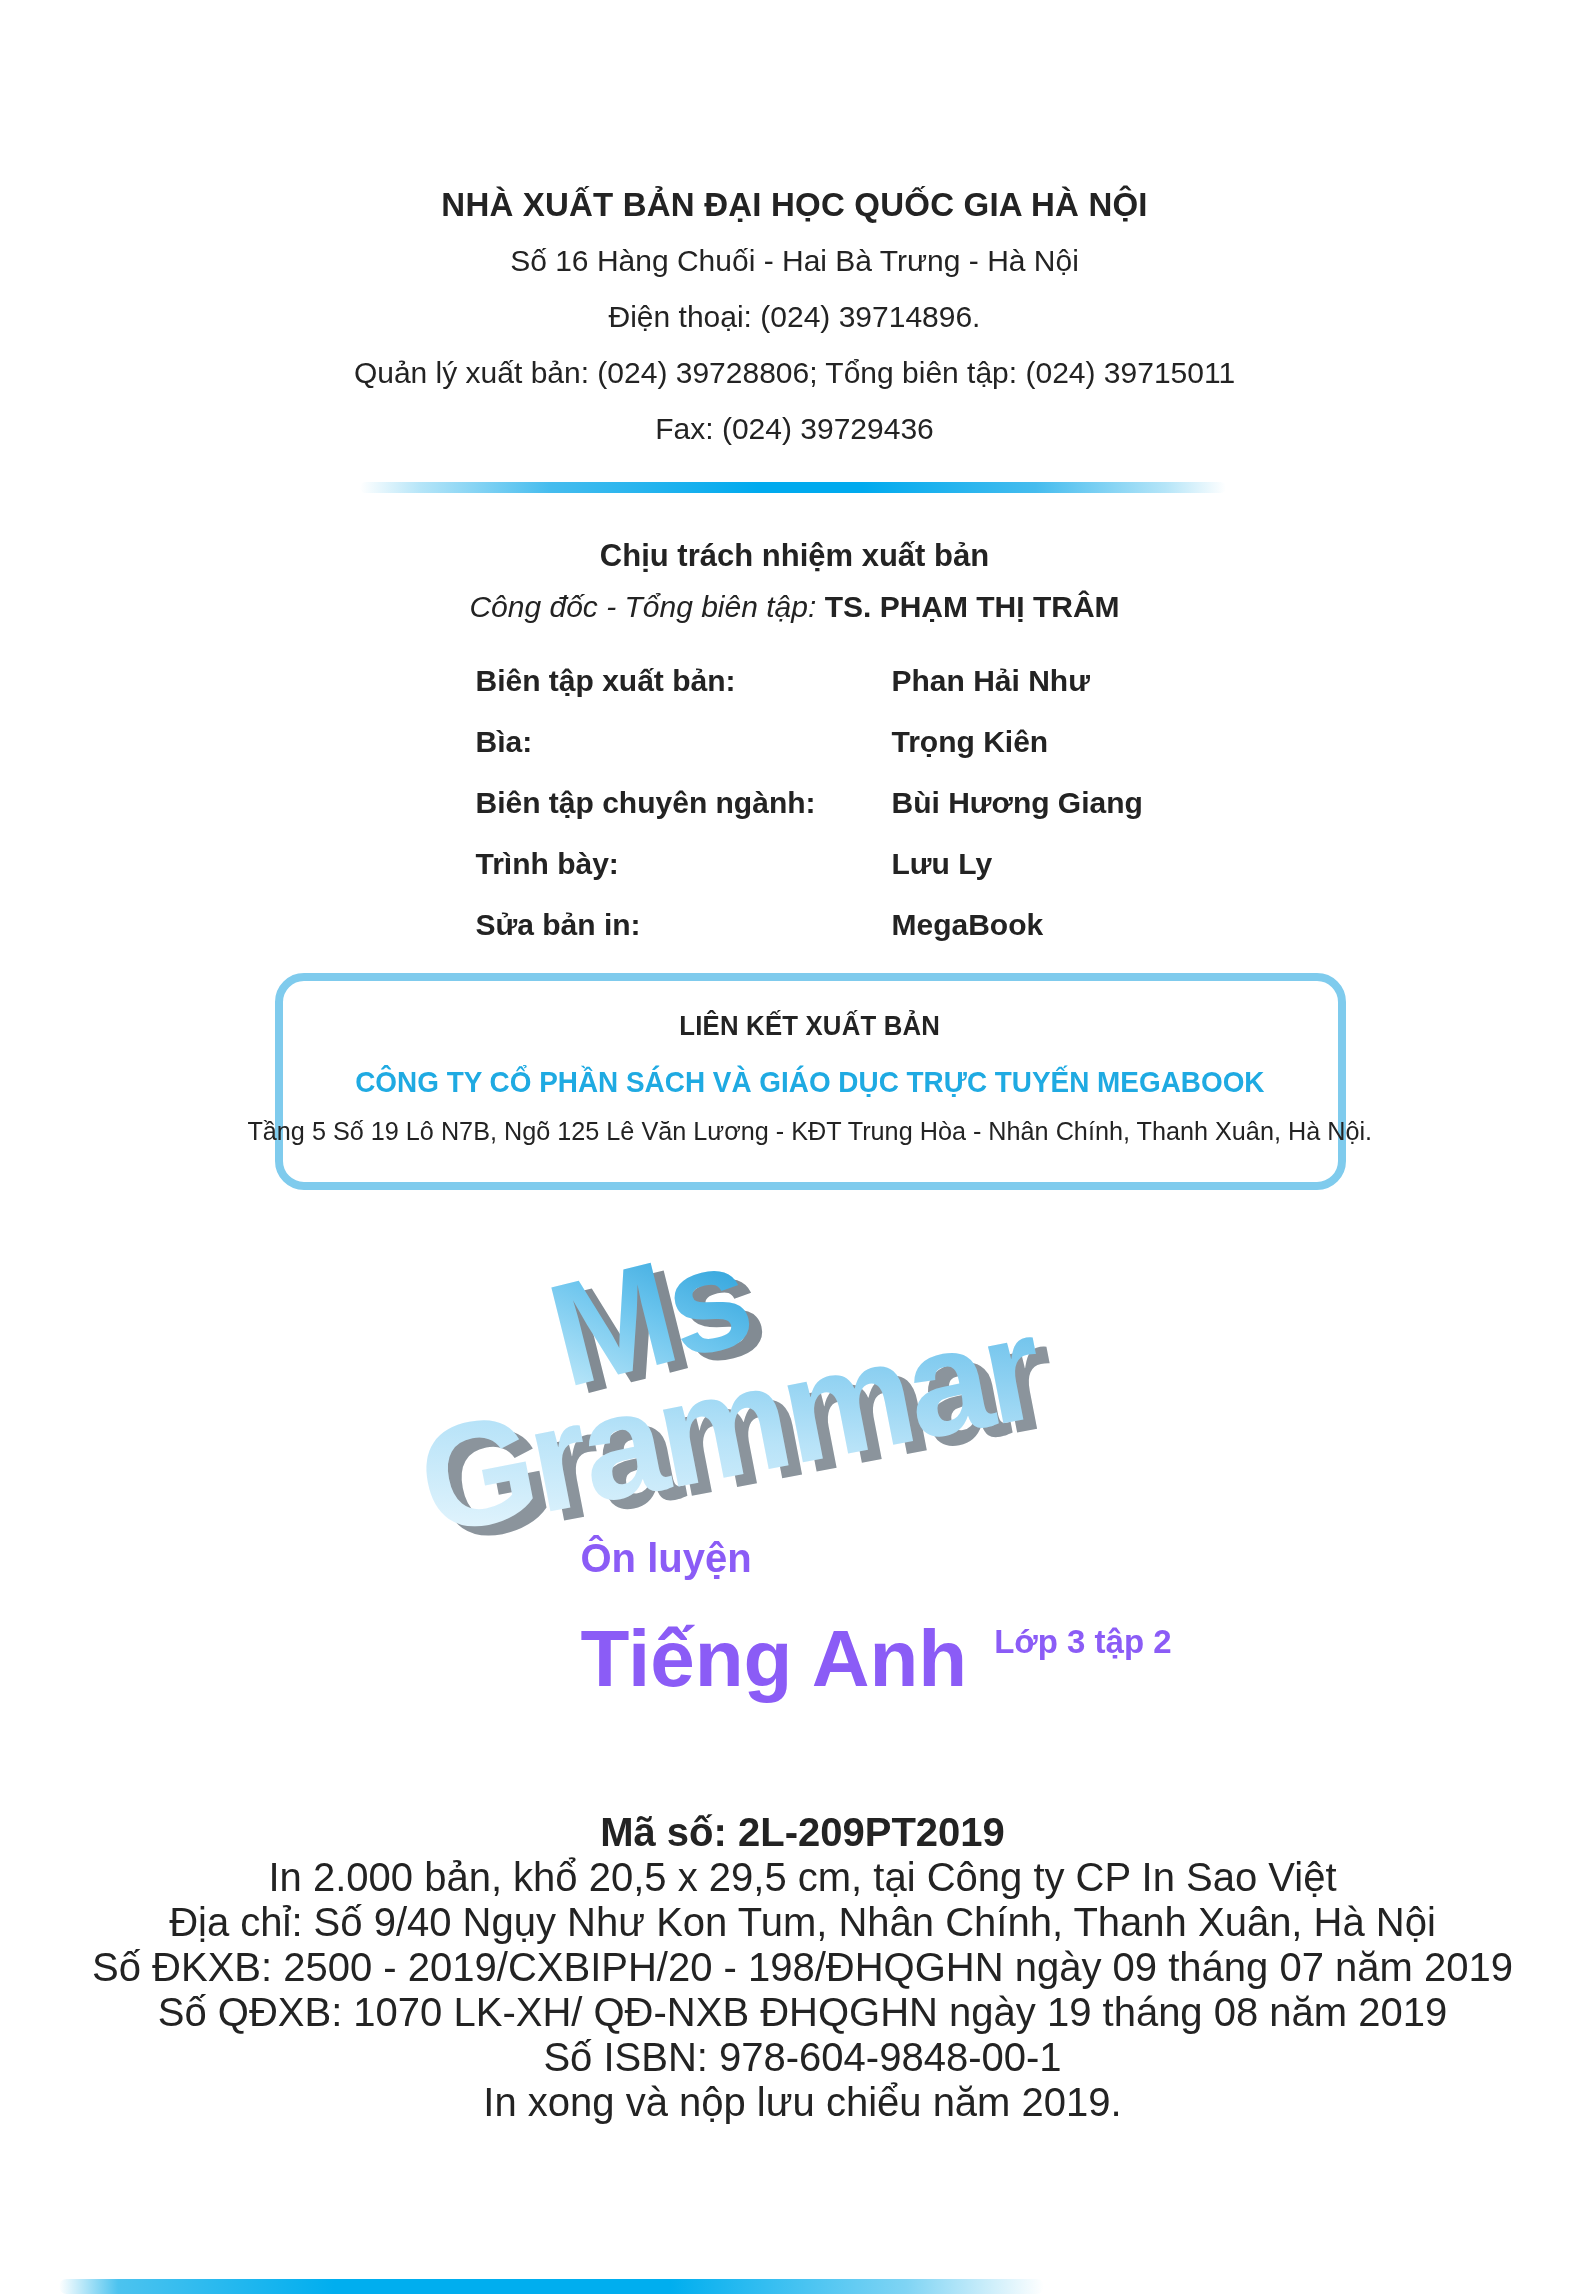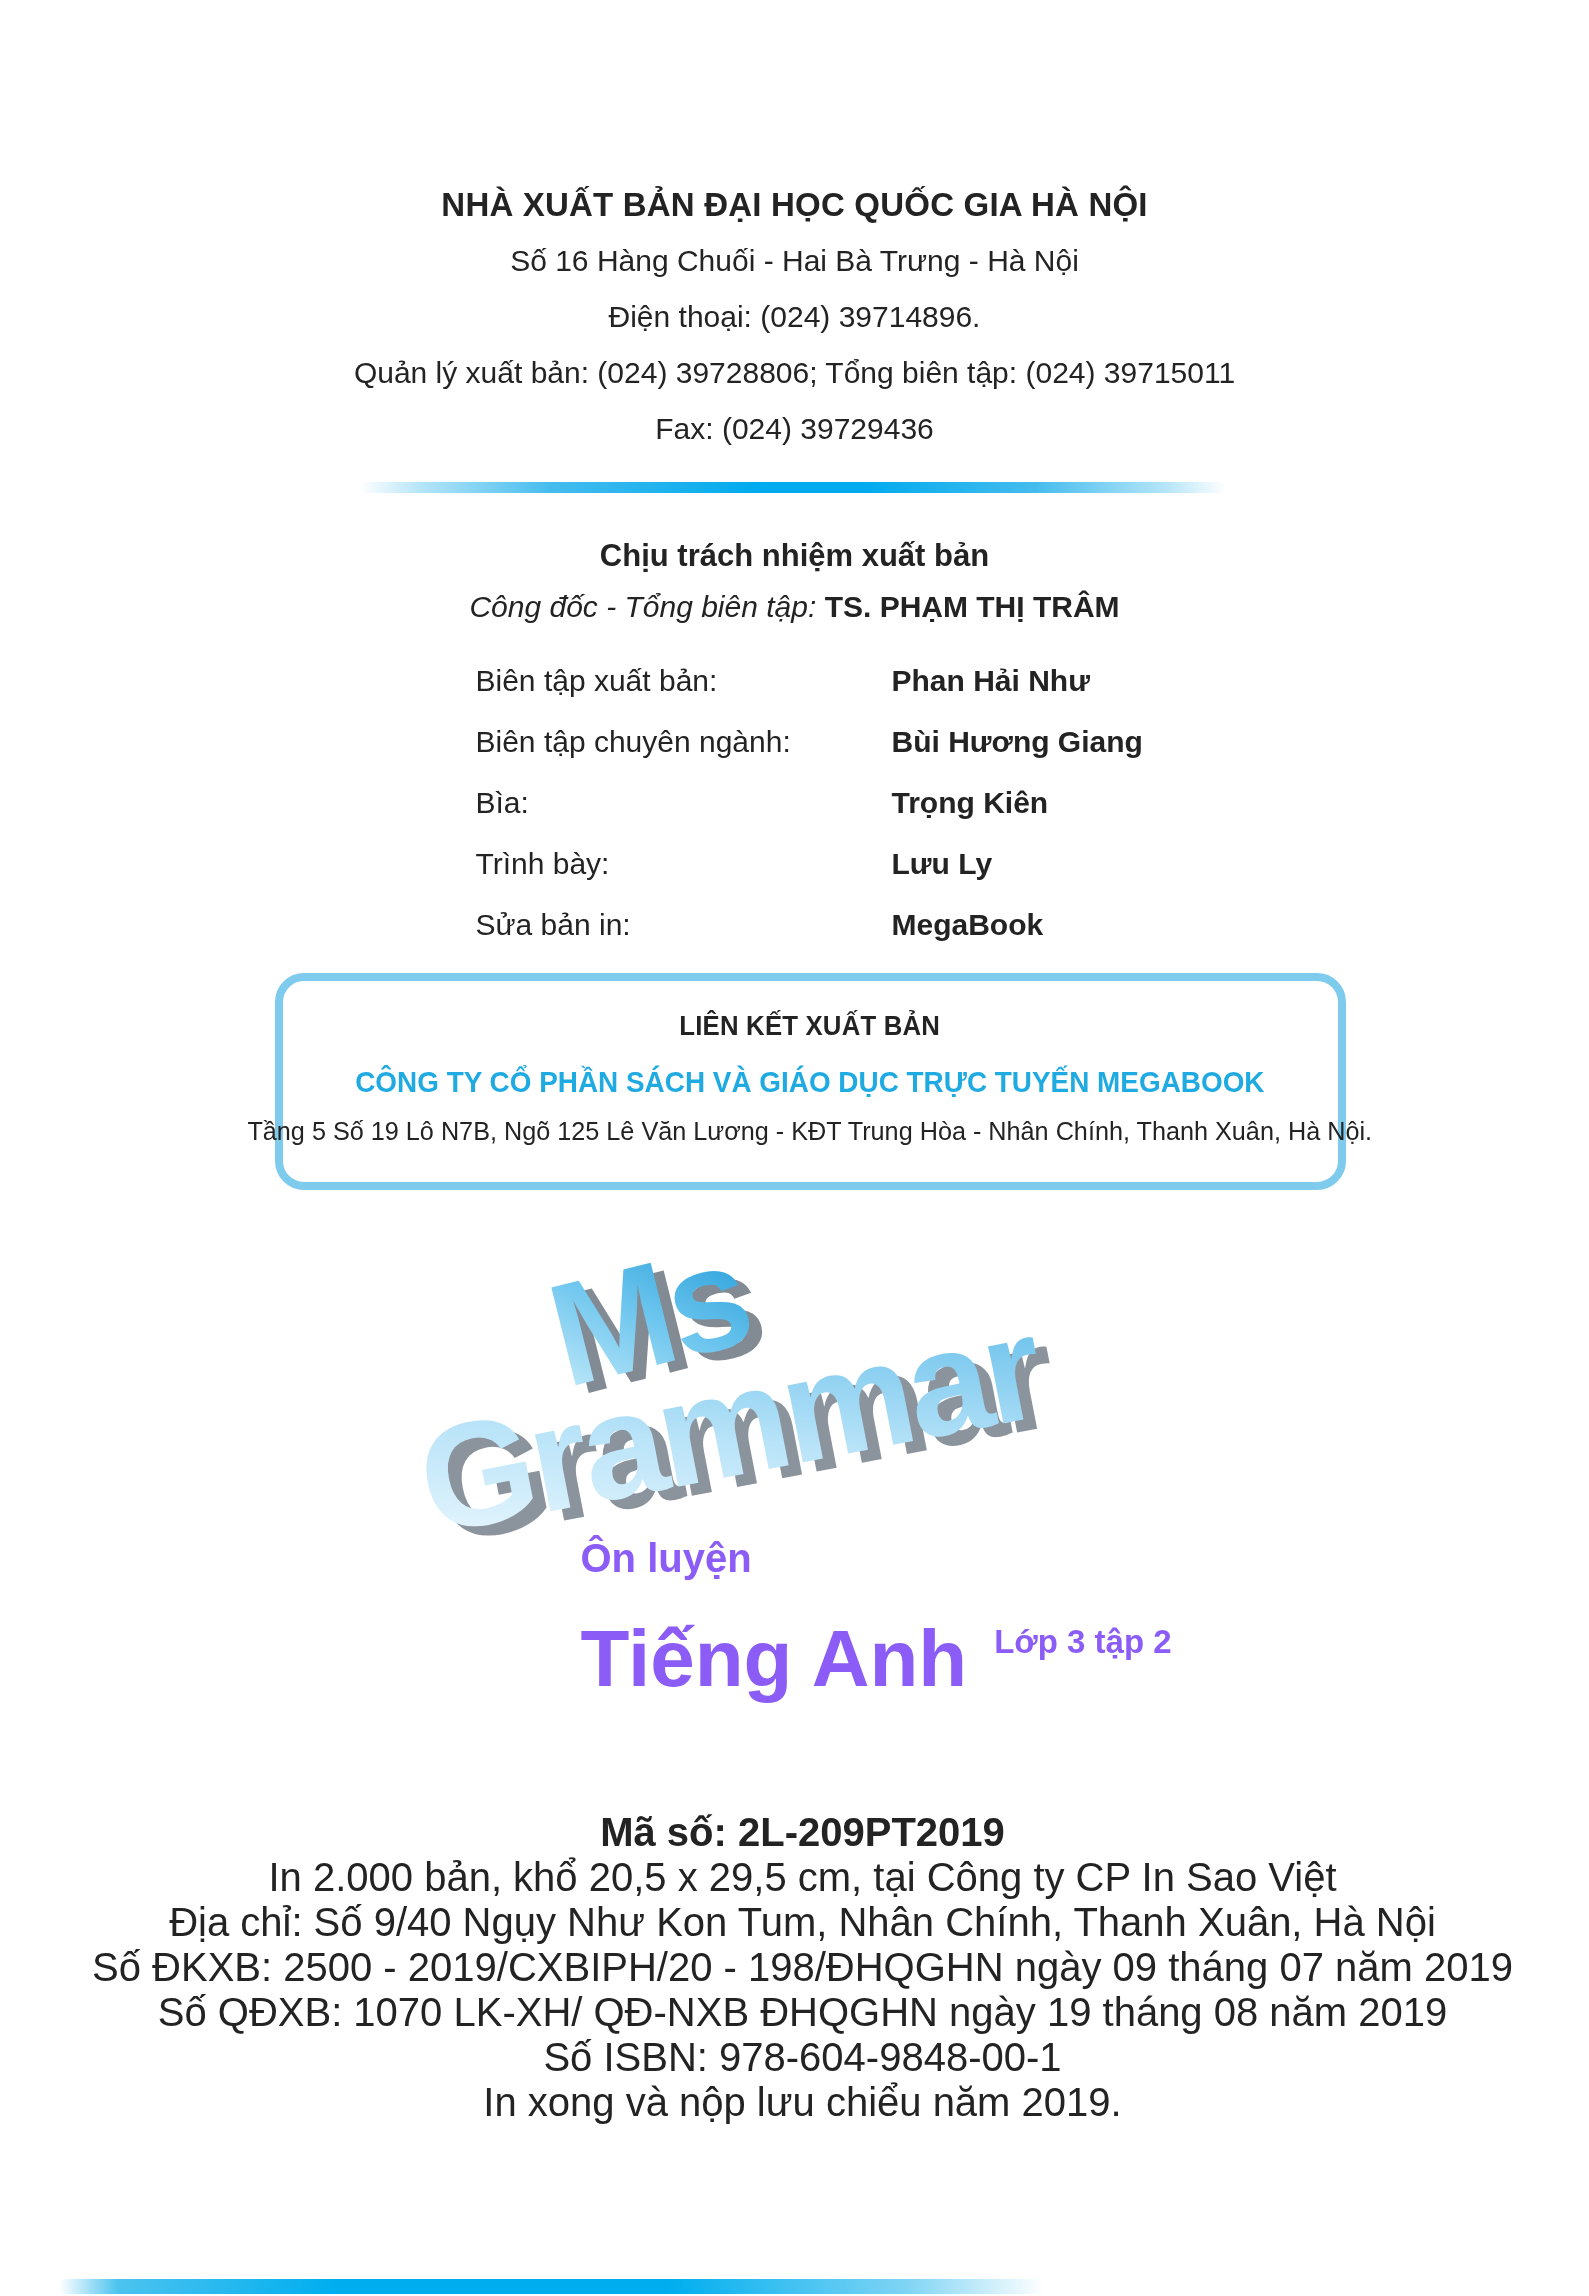--- a/index.html
+++ b/index.html
@@ -22,21 +22,21 @@
     position:absolute;left:44px;top:2279px;width:985px;height:14.6px;border-radius:7.8px;
     background:linear-gradient(90deg,rgba(0,174,239,0) 0%,#4cc3ef 6%,#00aeef 28%,#00aeef 62%,#7fd4f4 86%,rgba(255,255,255,0) 100%);
   }
   
   .resp-head{top:538px;font-size:31px;font-weight:bold;}
   .director{top:590px;font-size:30px;}
   .director .lbl{font-style:italic;}
   .director .val{font-weight:bold;}
   .roles{position:absolute;left:461px;top:650px;width:780px;font-size:30px;}
   .role-row{position:relative;height:61px;display:flex;align-items:center;}
-  .role-label{display:inline-block;}
+  .role-label{display:inline-block;font-weight:bold;}
   .role-value{position:absolute;left:416px;font-weight:bold;}
   
   .pbox{
     position:absolute;left:260px;top:973px;width:1071px;height:217px;box-sizing:border-box;
     border:8.8px solid #7fcbed;border-radius:29px;
     display:flex;flex-direction:column;align-items:center;
   }
   .pbox-head{margin-top:29px;font-size:28px;font-weight:bold;transform:scaleX(.92);letter-spacing:0.2px;}
   .pbox-company{margin-top:23.4px;font-size:30px;font-weight:bold;color:#1faae2;transform:scaleX(.93);white-space:nowrap;}
   .pbox-address{margin-top:16.6px;font-size:26px;transform:scaleX(.97);white-space:nowrap;}
@@ -74,26 +74,26 @@
     <span class="lbl">Công đốc - Tổng biên tập:</span>
     <span class="val">TS. PHẠM THỊ TRÂM</span>
   </div>
 
   <div class="roles">
     <div class="role-row">
       <span class="role-label">Biên tập xuất bản:</span>
       <span class="role-value">Phan Hải Như</span>
     </div>
     <div class="role-row">
+      <span class="role-label">Bìa:</span>
+      <span class="role-value">Trọng Kiên</span>
+    </div>
+    <div class="role-row">
       <span class="role-label">Biên tập chuyên ngành:</span>
       <span class="role-value">Bùi Hương Giang</span>
-    </div>
-    <div class="role-row">
-      <span class="role-label">Bìa:</span>
-      <span class="role-value">Trọng Kiên</span>
     </div>
     <div class="role-row">
       <span class="role-label">Trình bày:</span>
       <span class="role-value">Lưu Ly</span>
     </div>
     <div class="role-row">
       <span class="role-label">Sửa bản in:</span>
       <span class="role-value">MegaBook</span>
     </div>
   </div>

